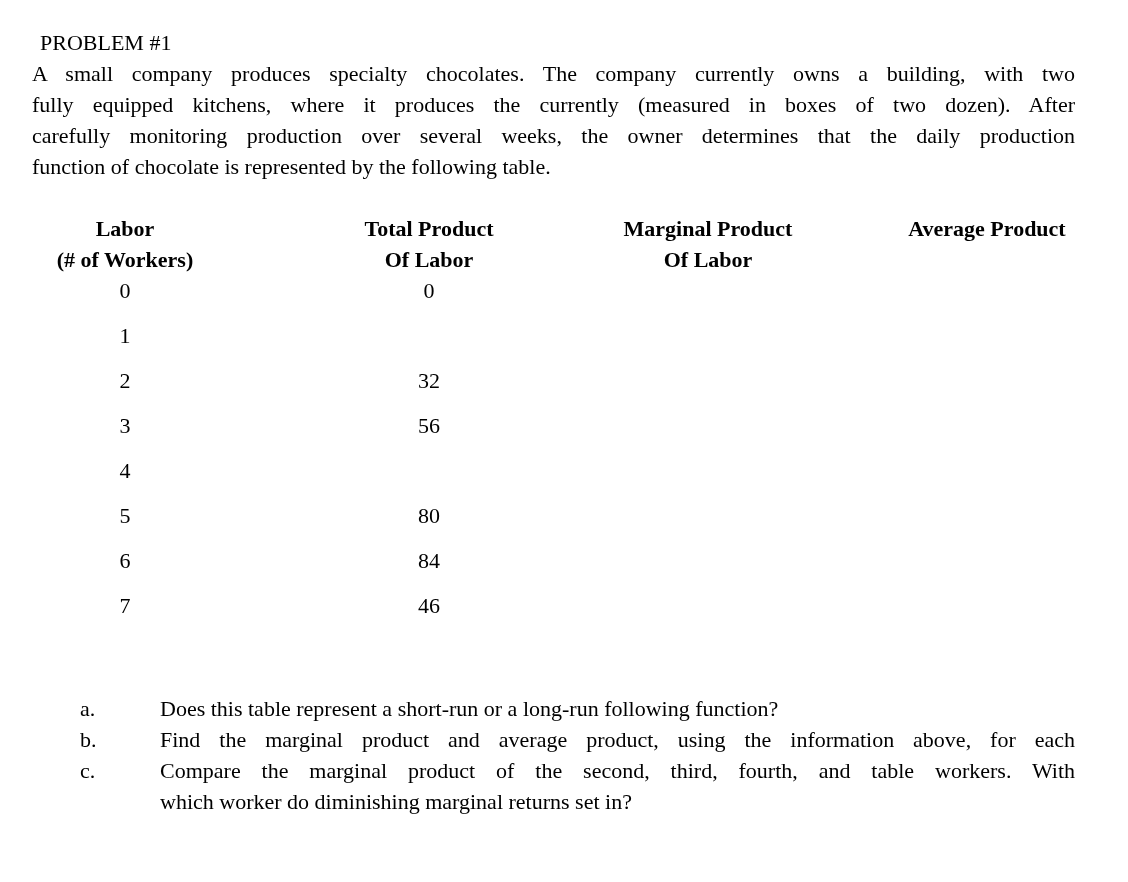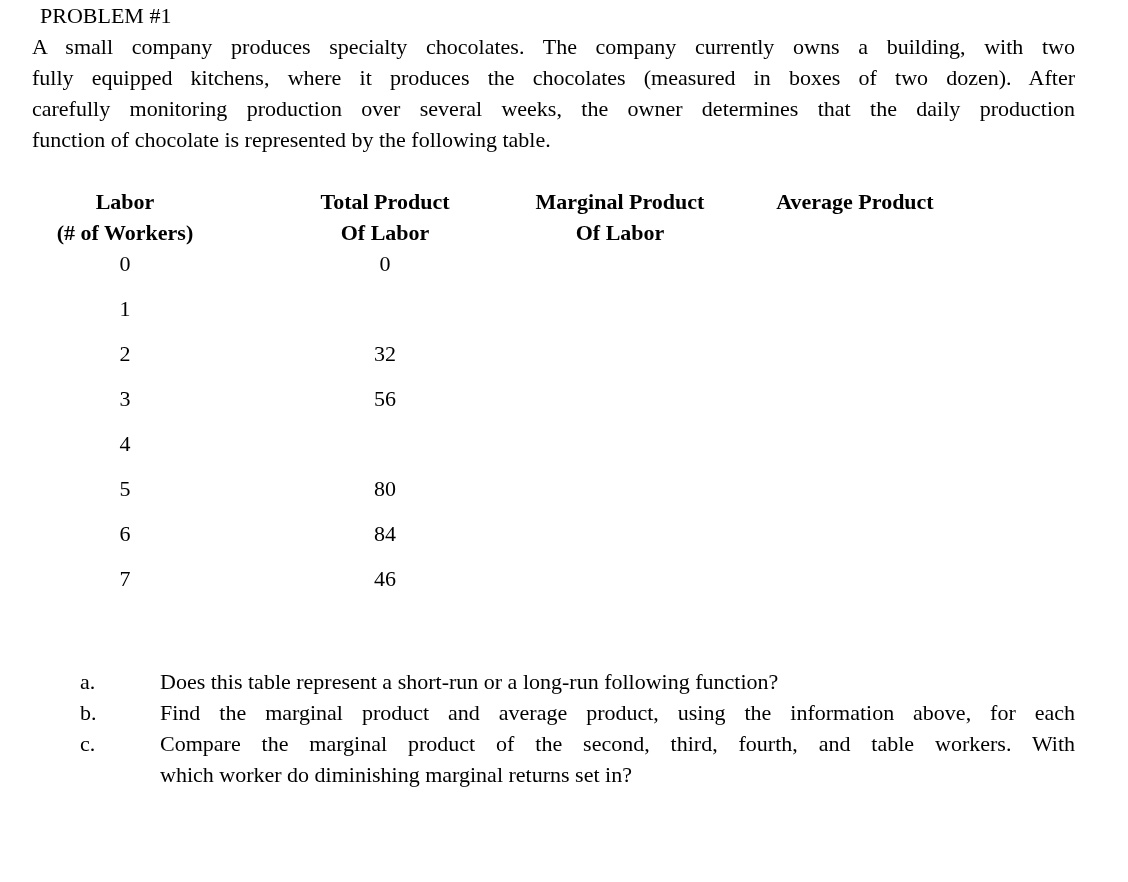--- a/index.html
+++ b/index.html
@@ -5,33 +5,34 @@
   * { margin: 0; padding: 0; box-sizing: border-box; }
   html, body {
     width: 1128px; height: 882px;
     background: #ffffff;
     color: #000000;
     font-family: "Liberation Serif", "DejaVu Serif", serif;
     font-size: 22px;
     line-height: 31px;
     overflow: hidden;
   }
-  .page { }
+  .page { padding-top: 27px; }
 
   .title { margin-left: 40px; margin-right: 53px; }
 
   .intro { margin-left: 32px; margin-right: 53px; }
   .intro .line { }
   .j { text-align: justify; text-align-last: justify; }
 
   
   .ptable { margin-top: 31px; width: 990px; }
   .trow {
     display: grid;
     grid-template-columns: 250px 270px 200px 270px;
+    gap: 44px;
   }
   .trow .cell { text-align: center; }
   .thead .cell { font-weight: bold; }
   .tbody .trow + .trow { margin-top: 14px; }
 
   
   .questions { margin: 72px 53px 0 80px; }
   .qitem {
     display: grid;
     grid-template-columns: 80px 915px;
@@ -41,21 +42,21 @@
 </style>
 </head>
 <body>
 
 <div class="page">
 
   <div class="title">PROBLEM #1</div>
 
   <div class="intro">
     <div class="line j">A small company produces specialty chocolates.  The company currently owns a building, with two</div>
-    <div class="line j">fully equipped kitchens, where it produces the chocolates (measured in boxes of two dozen).  After</div>
+    <div class="line j">fully equipped kitchens, where it produces the currently (measured in boxes of two dozen).  After</div>
     <div class="line j">carefully monitoring production over several weeks, the owner determines that the daily production</div>
     <div class="line">function of chocolate is represented by the following table.</div>
   </div>
 
   <div class="ptable">
     <div class="thead">
       <div class="trow">
         <div class="cell">Labor</div>
         <div class="cell">Total Product</div>
         <div class="cell">Marginal Product</div>

